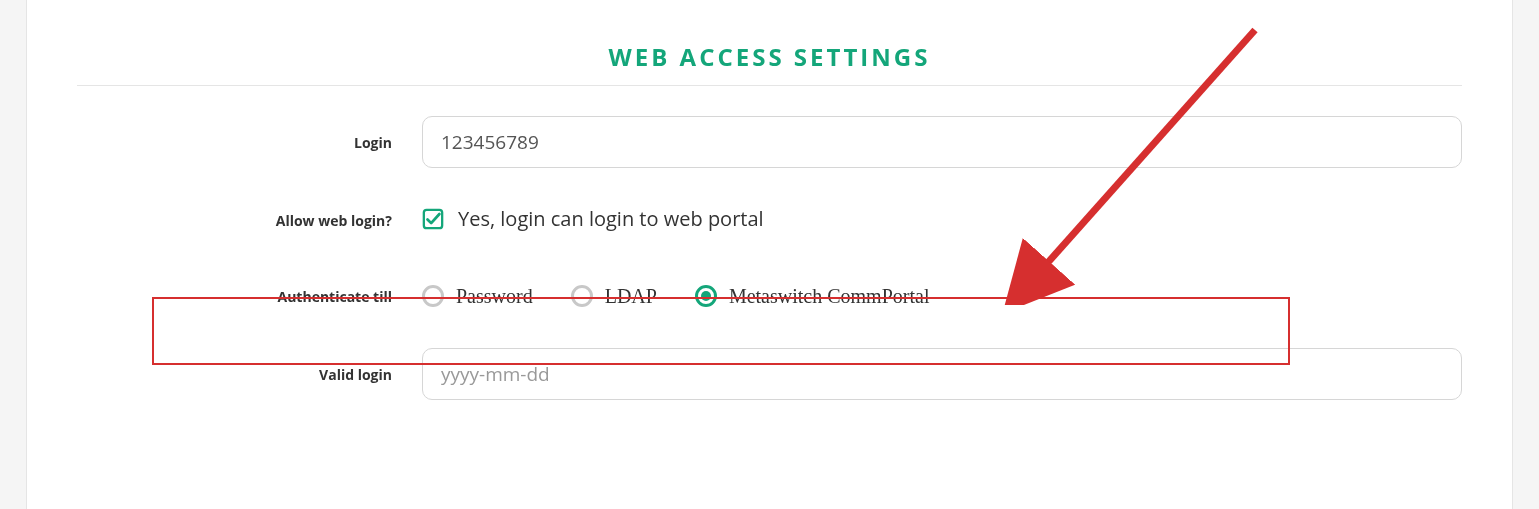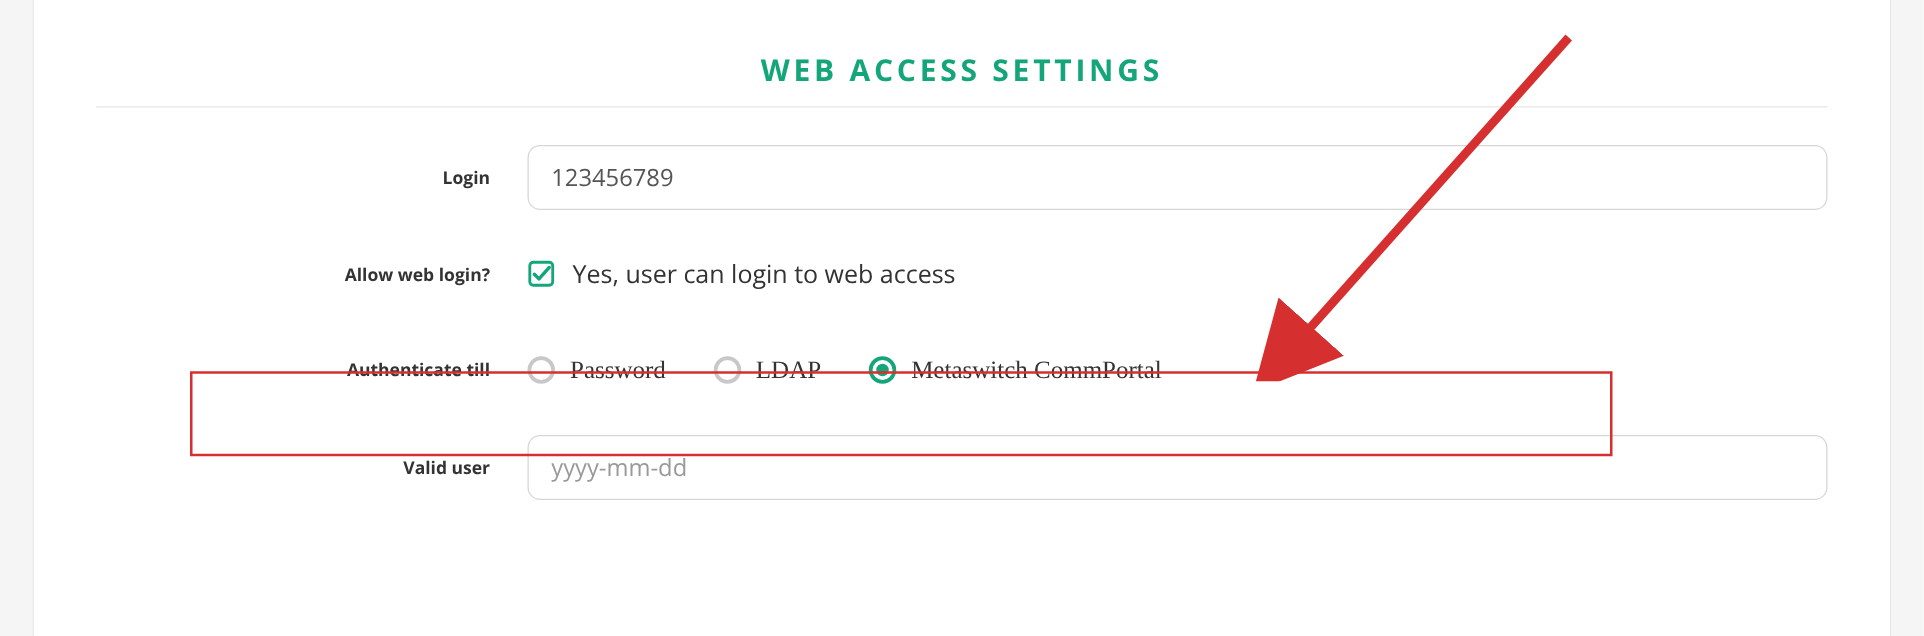--- a/index.html
+++ b/index.html
@@ -143,21 +143,21 @@
   </div>
 
   <div class="form-row">
     <div class="form-label">Allow web login?</div>
     <div class="form-control">
       <label class="checkbox-wrap">
         <svg class="checkbox-icon" viewBox="0 0 24 24">
           <rect x="2" y="2" width="20" height="20" rx="3" fill="none" stroke="#14a67a" stroke-width="2.5"></rect>
           <path d="M6 12.5 L10 16.5 L19 6.5" fill="none" stroke="#14a67a" stroke-width="3" stroke-linecap="round" stroke-linejoin="round"></path>
         </svg>
-        <span class="checkbox-label-text">Yes, user can login to web access</span>
+        <span class="checkbox-label-text">Yes, login can login to web portal</span>
       </label>
     </div>
   </div>
 
   <div class="form-row">
     <div class="form-label">Authenticate till</div>
     <div class="form-control">
       <div class="radio-group">
         <label class="radio-item">
           <span class="radio-circle"></span>
@@ -169,21 +169,21 @@
         </label>
         <label class="radio-item">
           <span class="radio-circle selected"></span>
           <span class="radio-label-text">Metaswitch CommPortal</span>
         </label>
       </div>
     </div>
   </div>
 
   <div class="form-row">
-    <div class="form-label">Valid user</div>
+    <div class="form-label">Valid login</div>
     <div class="form-control">
       <input type="text" class="text-input" placeholder="yyyy-mm-dd" style="">
     </div>
   </div>
 </div>
 
 <div class="highlight-box" style="left:152px; top:297px; width:1138px; height:68px;"></div>
 
 <svg class="arrow-svg" style="left:1000px; top:15px; width:280px; height:290px;" viewBox="0 0 280 290">
   <defs>

